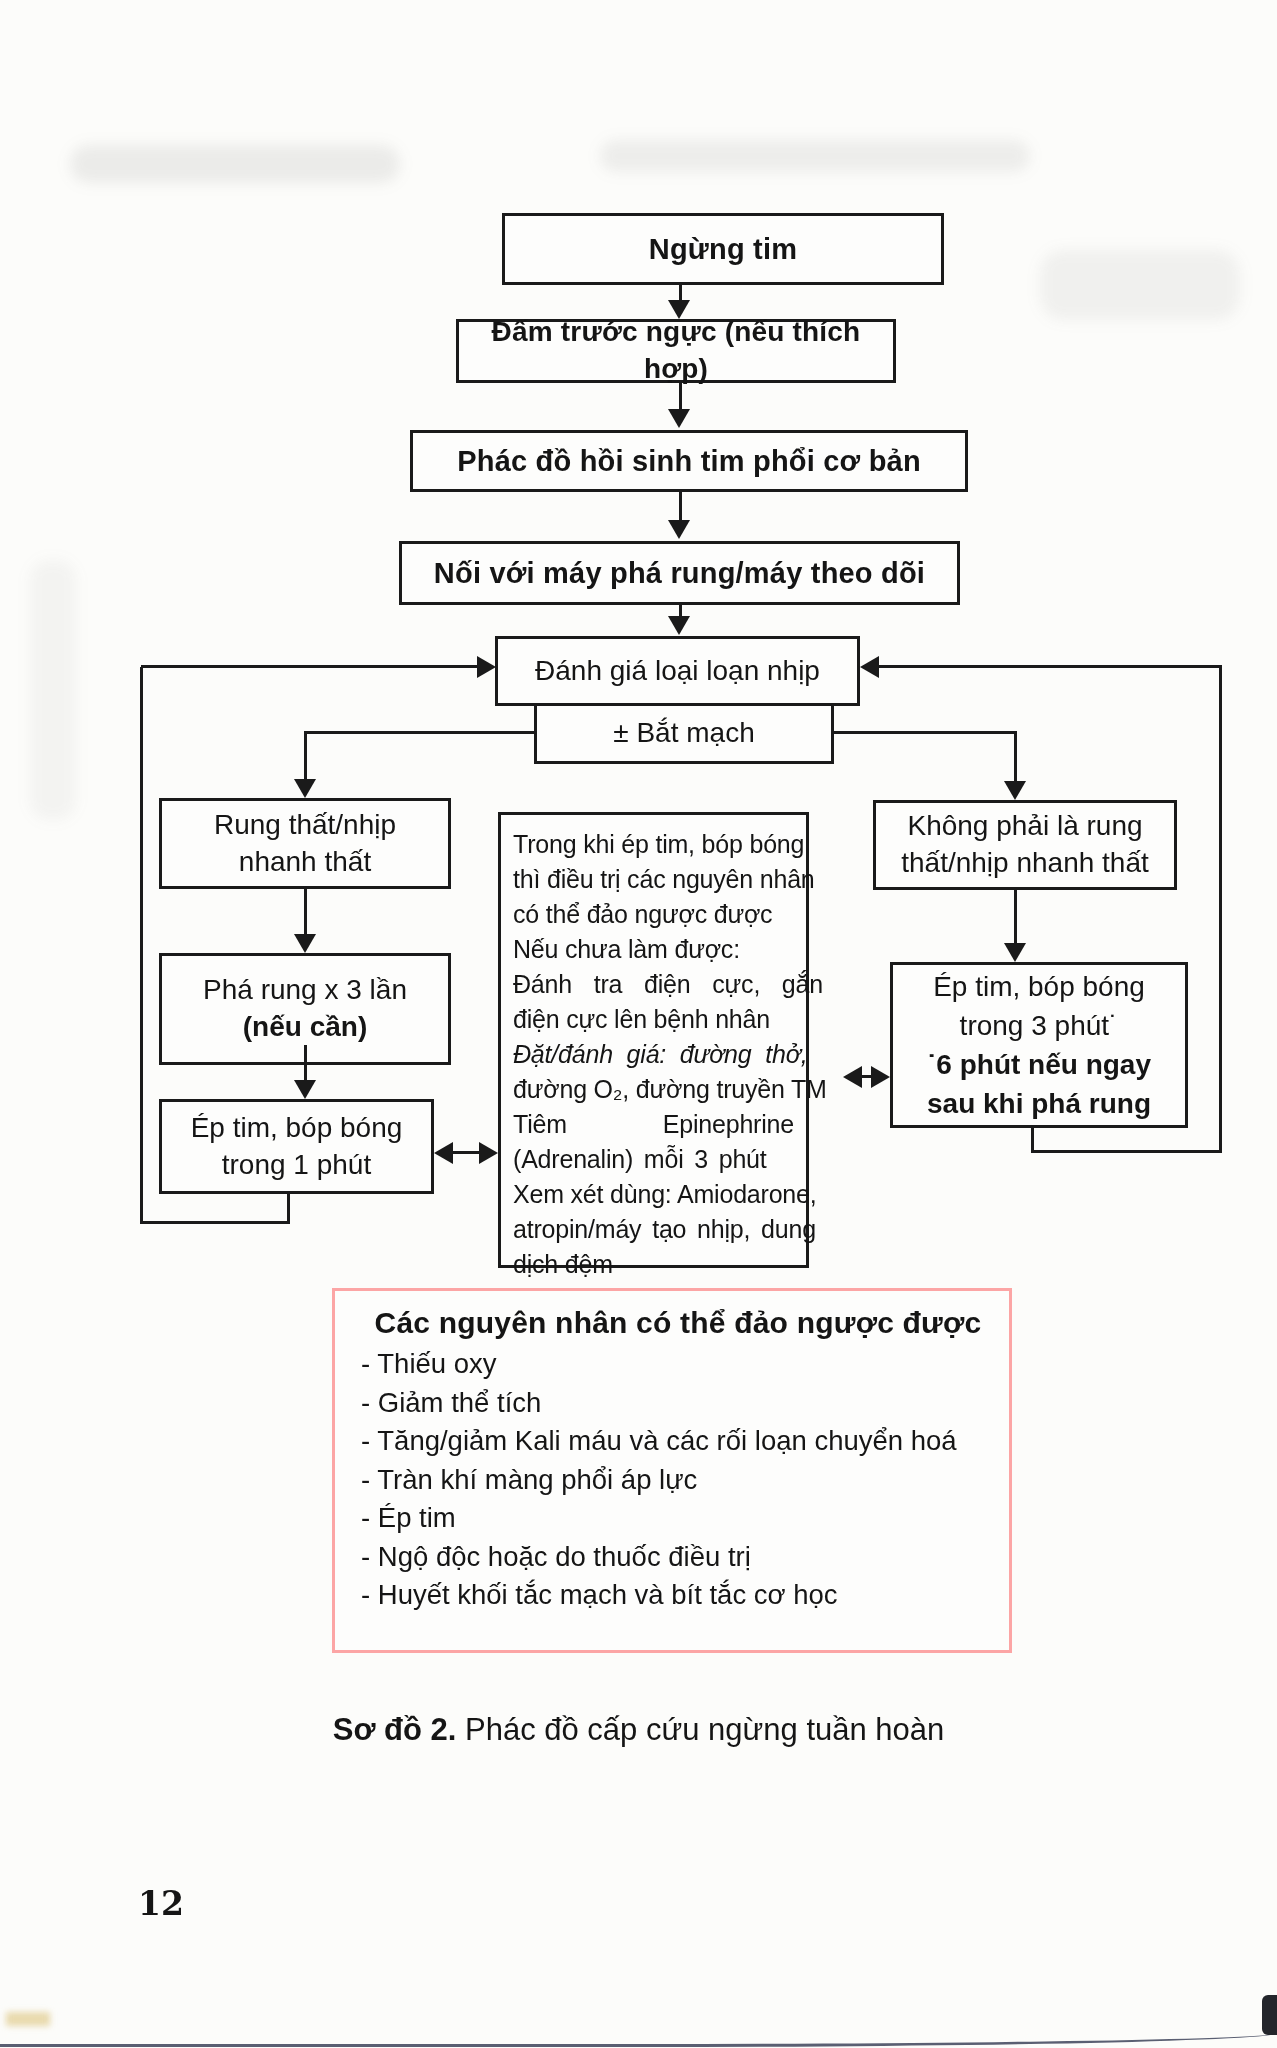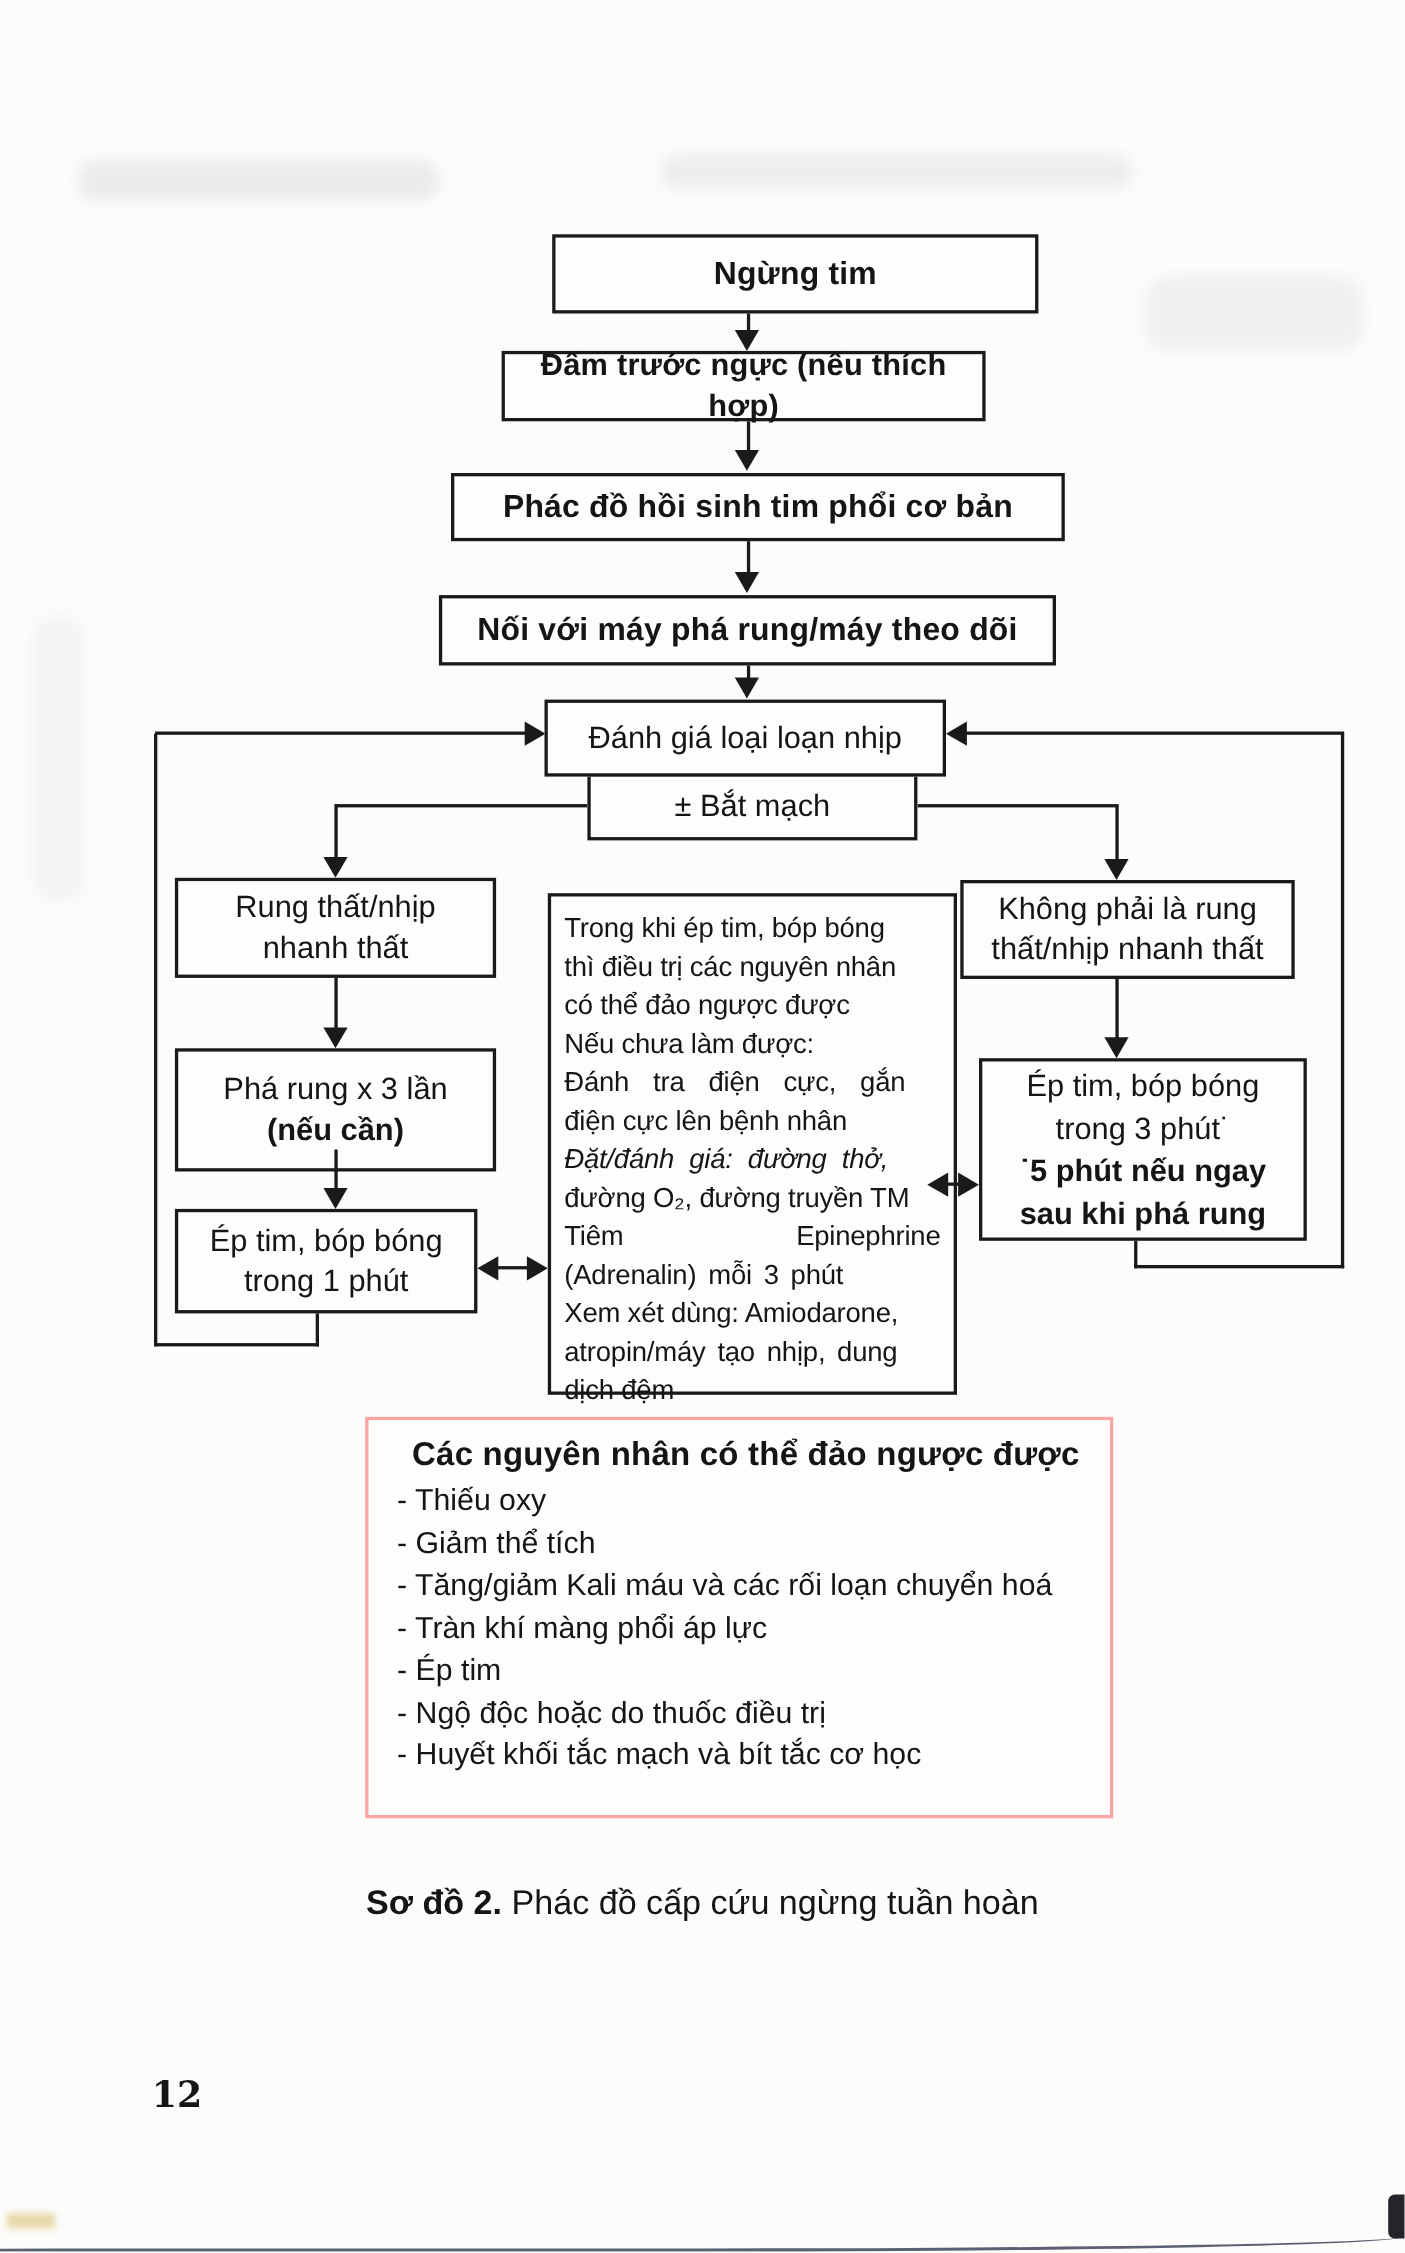--- a/index.html
+++ b/index.html
@@ -137,31 +137,31 @@
     <span>Không phải là rung</span>
     <span>thất/nhịp nhanh thất</span>
   </div>
 
   <div class="vline" style="left:1014px;top:890px;height:54px;"></div>
   <div class="head head-down" style="left:1004px;top:943px;"></div>
 
   <div class="box b-plain" style="left:890px;top:962px;width:298px;height:166px;line-height:1.4;">
     <span>Ép tim, bóp bóng</span>
     <span>trong 3 phút˙</span>
-    <span class="bold">˙5 phút nếu ngay</span>
+    <span class="bold">˙6 phút nếu ngay</span>
     <span class="bold">sau khi phá rung</span>
   </div>
 
   <div class="vline" style="left:1031px;top:1128px;height:25px;"></div>
   <div class="hline" style="left:1031px;top:1150px;width:191px;"></div>
   <div class="vline" style="left:1219px;top:667px;height:486px;"></div>
   <div class="hline" style="left:878px;top:665px;width:344px;"></div>
   <div class="head head-left" style="left:860px;top:656px;"></div>
 
-  <div class="detail" style="left:498px;top:812px;width:372px;height:456px;">
+  <div class="detail" style="left:498px;top:812px;width:311px;height:456px;">
     <div class="row">Trong khi ép tim, bóp bóng</div>
     <div class="row">thì điều trị các nguyên nhân</div>
     <div class="row">có thể đảo ngược được</div>
     <div class="row">Nếu chưa làm được:</div>
     <div class="row ws-wide">Đánh tra điện cực, gắn</div>
     <div class="row">điện cực lên bệnh nhân</div>
     <div class="row ws-mid">Đặt/đánh giá: đường thở,</div>
     <div class="row">đường O₂, đường truyền TM</div>
     <div class="row spread">
       <span>Tiêm</span>

